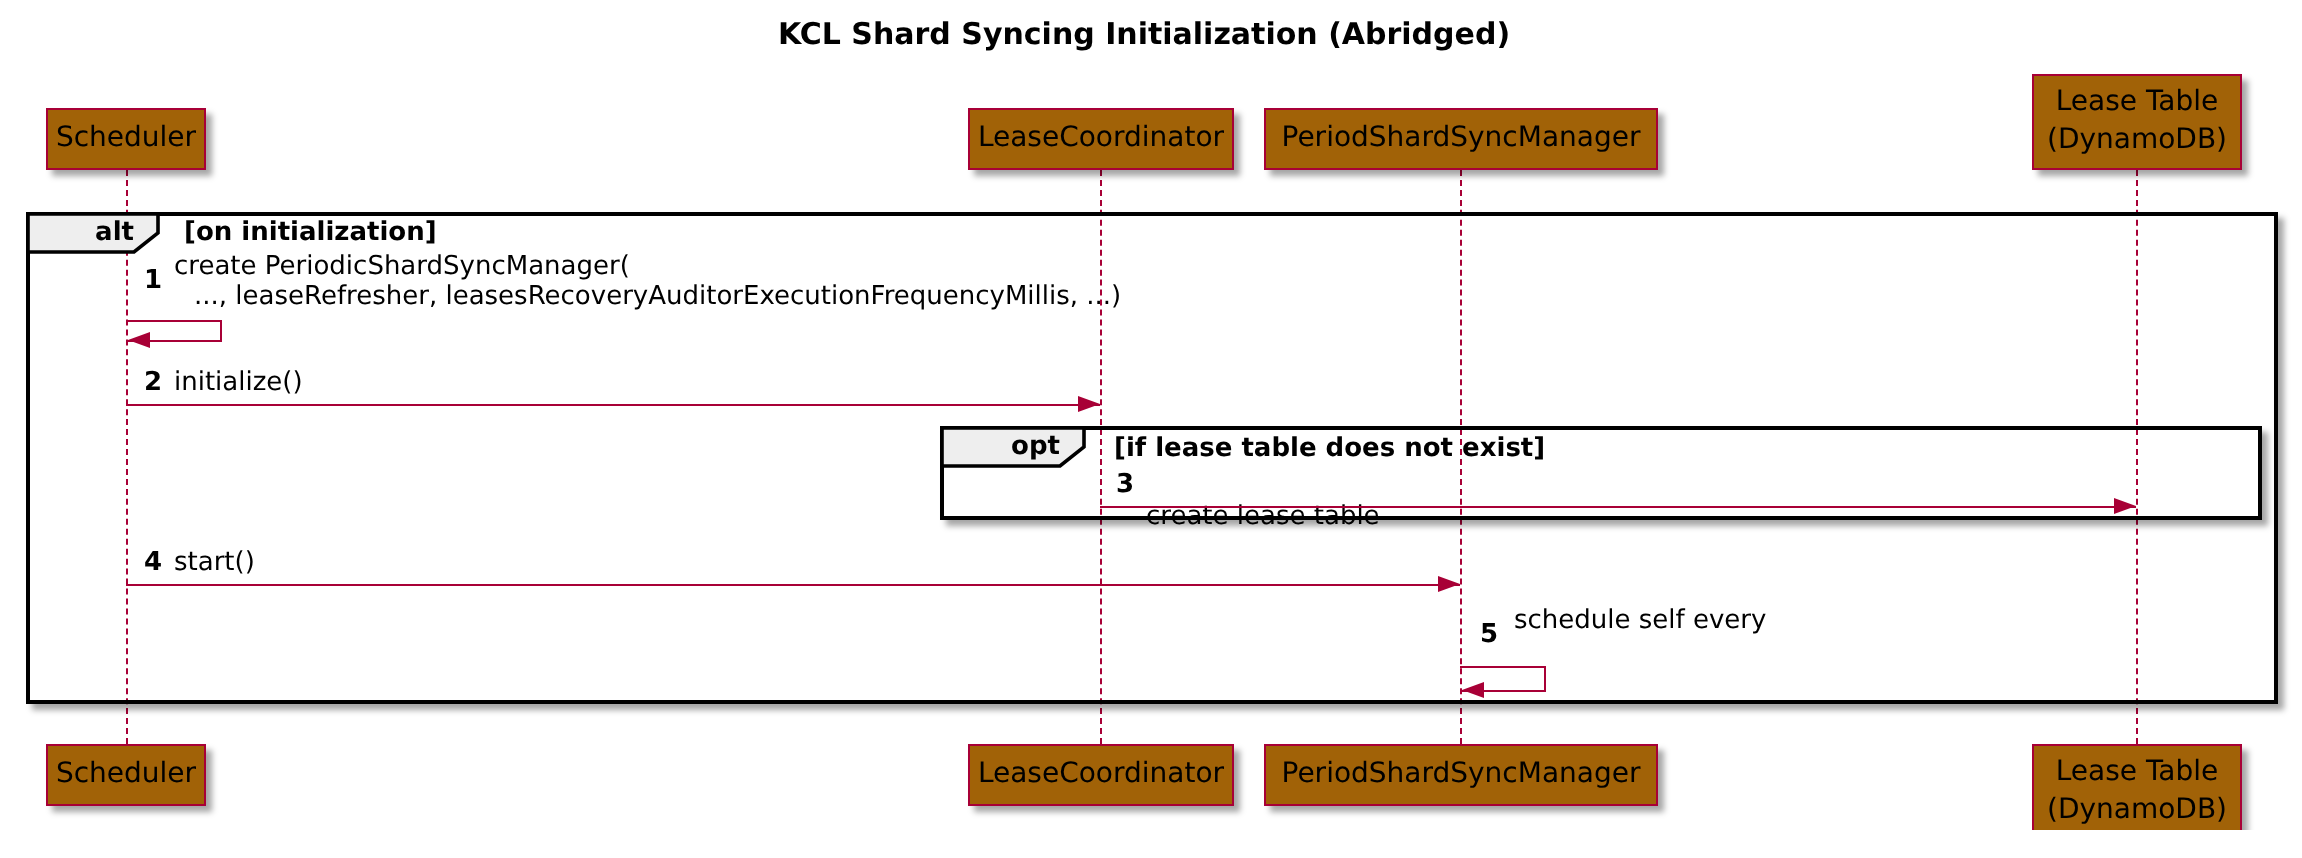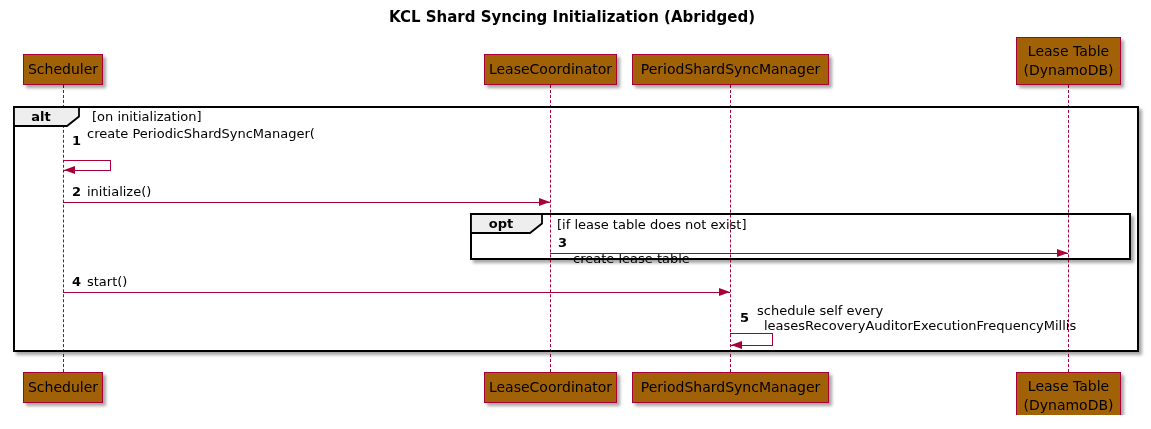--- a/index.html
+++ b/index.html
@@ -22,24 +22,24 @@
   .lifeline{
     position:absolute;top:85px;height:287px;width:0;
     border-left:1px dashed #A80036;
   }
   .frame{
     position:absolute;border:2px solid #000;box-sizing:border-box;
     box-shadow:3px 3px 3px rgba(0,0,0,0.35);background:transparent;
   }
   .frame-pentagon{position:absolute;display:block;}
   .frame-keyword{
-    position:absolute;font-size:13px;font-weight:bold;text-align:center;
+    position:absolute;font-size:13px;font-weight:bold;text-align:right;
   }
   .frame-condition{
-    position:absolute;font-size:13px;font-weight:normal;white-space:nowrap;
+    position:absolute;font-size:13px;font-weight:bold;white-space:nowrap;
   }
   .msg-num{position:absolute;font-size:13px;font-weight:bold;white-space:nowrap;}
   .msg-text{position:absolute;font-size:13px;white-space:nowrap;}
   .arrow-line{position:absolute;height:0;border-top:1px solid #A80036;}
   .head-right{
     position:absolute;width:0;height:0;
     border-left:11px solid #A80036;border-top:4px solid transparent;border-bottom:4px solid transparent;
   }
   .head-left{
     position:absolute;width:0;height:0;
@@ -64,20 +64,21 @@
 
   <div class="frame" style="left:13px;top:106px;width:1126px;height:246px;"></div>
   <svg class="frame-pentagon" style="left:13px;top:106px;" width="68" height="21" viewBox="0 0 68 21">
     <path d="M1,1 H66 V10.5 L54,20 H1 Z" fill="#EEEEEE" stroke="#000000" stroke-width="1.8"></path>
   </svg>
   <div class="frame-keyword" style="left:15px;top:109px;width:52px;">alt</div>
   <div class="frame-condition" style="left:92px;top:109px;">[on initialization]</div>
 
   <div class="msg-num" style="left:72px;top:133px;">1</div>
   <div class="msg-text" style="left:87px;top:126px;">create PeriodicShardSyncManager(</div>
+  <div class="msg-text" style="left:97px;top:141px;">..., leaseRefresher, leasesRecoveryAuditorExecutionFrequencyMillis, ...)</div>
   <div class="self-loop" style="left:63px;top:160px;width:48px;height:11px;"></div>
   <div class="head-left" style="left:64px;top:166px;"></div>
 
   <div class="msg-num" style="left:72px;top:184px;">2</div>
   <div class="msg-text" style="left:87px;top:184px;">initialize()</div>
   <div class="arrow-line" style="left:63px;top:202px;width:487px;"></div>
   <div class="head-right" style="left:539px;top:198px;"></div>
 
   <div class="frame" style="left:470px;top:213px;width:661px;height:47px;"></div>
   <svg class="frame-pentagon" style="left:470px;top:213px;" width="74" height="21" viewBox="0 0 74 21">
@@ -91,21 +92,20 @@
   <div class="arrow-line" style="left:550px;top:253px;width:518px;"></div>
   <div class="head-right" style="left:1057px;top:249px;"></div>
 
   <div class="msg-num" style="left:72px;top:274px;">4</div>
   <div class="msg-text" style="left:87px;top:274px;">start()</div>
   <div class="arrow-line" style="left:63px;top:292px;width:667px;"></div>
   <div class="head-right" style="left:719px;top:288px;"></div>
 
   <div class="msg-num" style="left:740px;top:310px;">5</div>
   <div class="msg-text" style="left:757px;top:303px;">schedule self every</div>
-  <div class="msg-text" style="left:764px;top:318px;">leasesRecoveryAuditorExecutionFrequencyMillis</div>
   <div class="self-loop" style="left:730px;top:333px;width:43px;height:13px;"></div>
   <div class="head-left" style="left:731px;top:341px;"></div>
 
   <div class="participant" style="left:23px;top:54px;width:80px;height:31px;">
     <span>Scheduler</span>
   </div>
   <div class="participant" style="left:484px;top:54px;width:133px;height:31px;">
     <span>LeaseCoordinator</span>
   </div>
   <div class="participant" style="left:632px;top:54px;width:197px;height:31px;">

